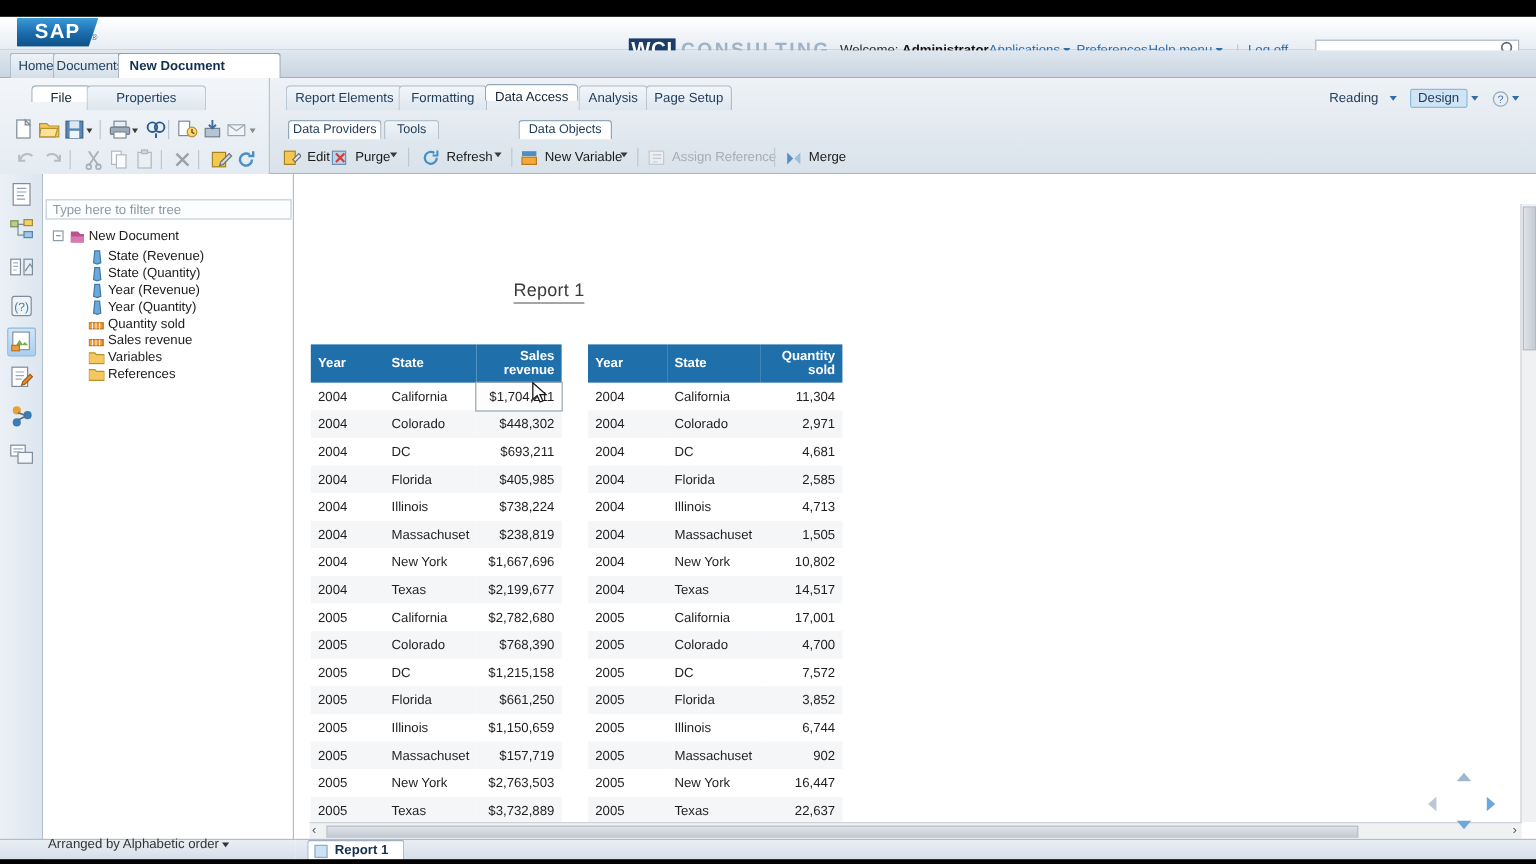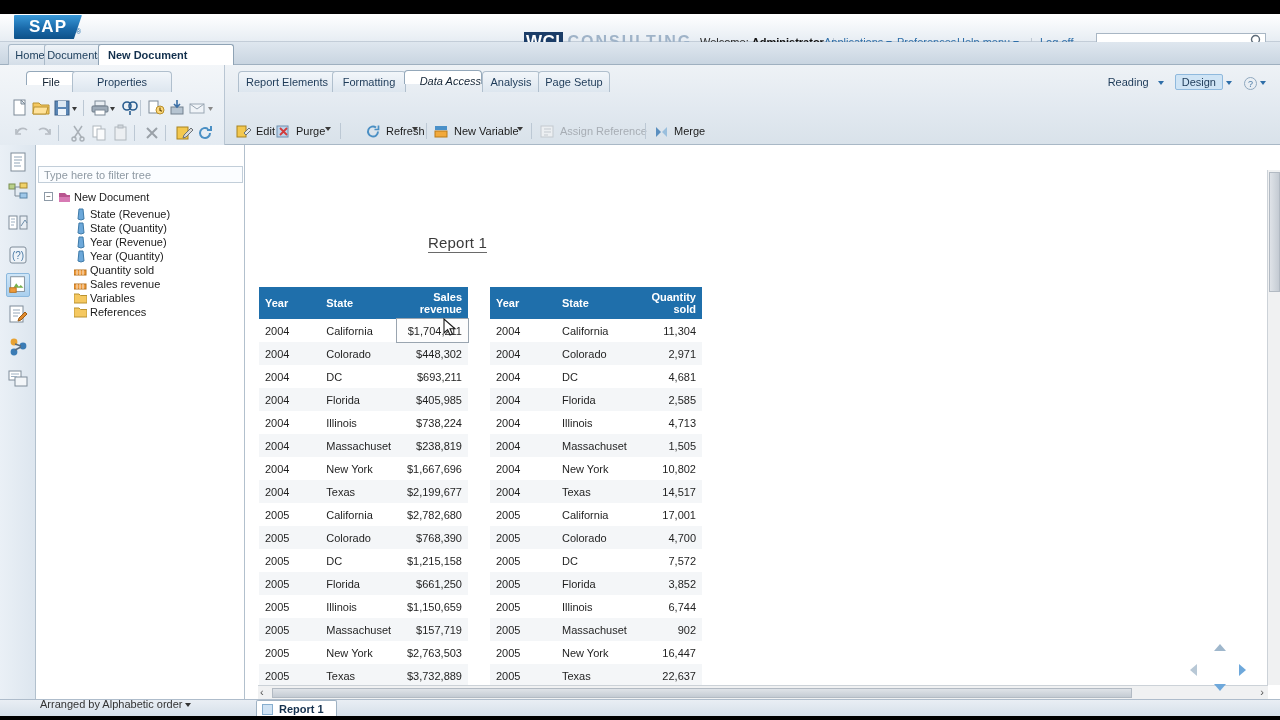--- a/index.html
+++ b/index.html
@@ -215,21 +215,21 @@
 
   <div class="ribbon">
 
     <div class="ribgrp-left"></div>
 
     <div class="rtab sel" style="left:26px;width:50px;text-align:center;padding:0;">File</div>
     <div class="rtab" style="left:72px;width:100px;text-align:center;padding:0;">Properties</div>
 
     <div class="rtab" style="left:238px;width:98px;text-align:center;padding:0;">Report Elements</div>
     <div class="rtab" style="left:332px;width:74px;text-align:center;padding:0;">Formatting</div>
-    <div class="rtab sel" style="left:404px;width:78px;text-align:right;padding:0;top:5px;font-style:italic;">Data Access</div>
+    <div class="rtab sel" style="left:404px;width:78px;text-align:center;padding:0;top:5px;">Data Access</div>
     <div class="rtab" style="left:482px;width:58px;text-align:center;padding:0;">Analysis</div>
     <div class="rtab" style="left:538px;width:72px;text-align:center;padding:0;">Page Setup</div>
 
     <div class="toolrow" style="left:10px;top:33px;width:212px;">
       <span class="tbtn" style="left:0;">
         <svg viewBox="0 0 20 20">
             <rect x="4" y="2" width="11" height="15" fill="#fff" stroke="#7d8a97"></rect>
             <path d="M11 2 L15 6 L11 6 Z" fill="#d8e2eb" stroke="#7d8a97"></path>
           </svg>
       </span>
@@ -345,20 +345,25 @@
           </svg>
       </span>
       <span class="tbtn" style="left:185px;">
         <svg viewBox="0 0 20 20">
             <path d="M15 10a5 5 0 1 1-2-4" fill="none" stroke="#4a8fc4" stroke-width="2"></path>
             <path d="M16 3v4h-4" fill="none" stroke="#4a8fc4" stroke-width="2"></path>
           </svg>
       </span>
     </div>
 
+    <div class="subtabs" style="left:228px;top:35px;width:560px;">
+      <div class="stab sel" style="left:12px;width:78px;text-align:center;padding:0;">Data Providers</div>
+      <div class="stab" style="left:92px;width:46px;text-align:center;padding:0;">Tools</div>
+      <div class="stab sel" style="left:204px;width:78px;text-align:center;padding:0;">Data Objects</div>
+    </div>
 
     <div class="dtoolbar" style="top:53px;">
       <div class="dbtn" style="left:8px;">
         <span class="gi">
           <svg viewBox="0 0 15 15">
               <rect x="1" y="2" width="9" height="11" fill="#f3c84f" stroke="#a8821f"></rect>
               <path d="M8 9l5-5 2 2-5 5z" fill="#e3e7ea" stroke="#6b7278"></path>
             </svg>
         </span>
         <span>Edit</span>
@@ -368,21 +373,21 @@
           <svg viewBox="0 0 15 15">
               <rect x="1" y="2" width="11" height="11" fill="#bcd4ea" stroke="#6f90b0"></rect>
               <path d="M4 4l7 7M11 4l-7 7" stroke="#d23b3b" stroke-width="1.8"></path>
             </svg>
         </span>
         <span>Purge</span>
       </div>
       <span style="position:absolute;left:97px;top:9px;width:0;height:0;border-left:3.5px solid transparent;border-right:3.5px solid transparent;border-top:4px solid #3a3a3a;"></span>
       <span class="tbsep" style="left:112px;top:5px;"></span>
 
-      <div class="dbtn" style="left:138px;">
+      <div class="dbtn" style="left:124px;">
         <span class="gi">
           <svg viewBox="0 0 15 15">
               <path d="M12 7.5a5 5 0 1 1-2-4" fill="none" stroke="#4a8fc4" stroke-width="1.9"></path>
               <path d="M12.5 1.5v4h-4" fill="none" stroke="#4a8fc4" stroke-width="1.7"></path>
             </svg>
         </span>
         <span>Refresh</span>
       </div>
       <span style="position:absolute;left:184px;top:9px;width:0;height:0;border-left:3.5px solid transparent;border-right:3.5px solid transparent;border-top:4px solid #3a3a3a;"></span>
       <span class="tbsep" style="left:198px;top:5px;"></span>

